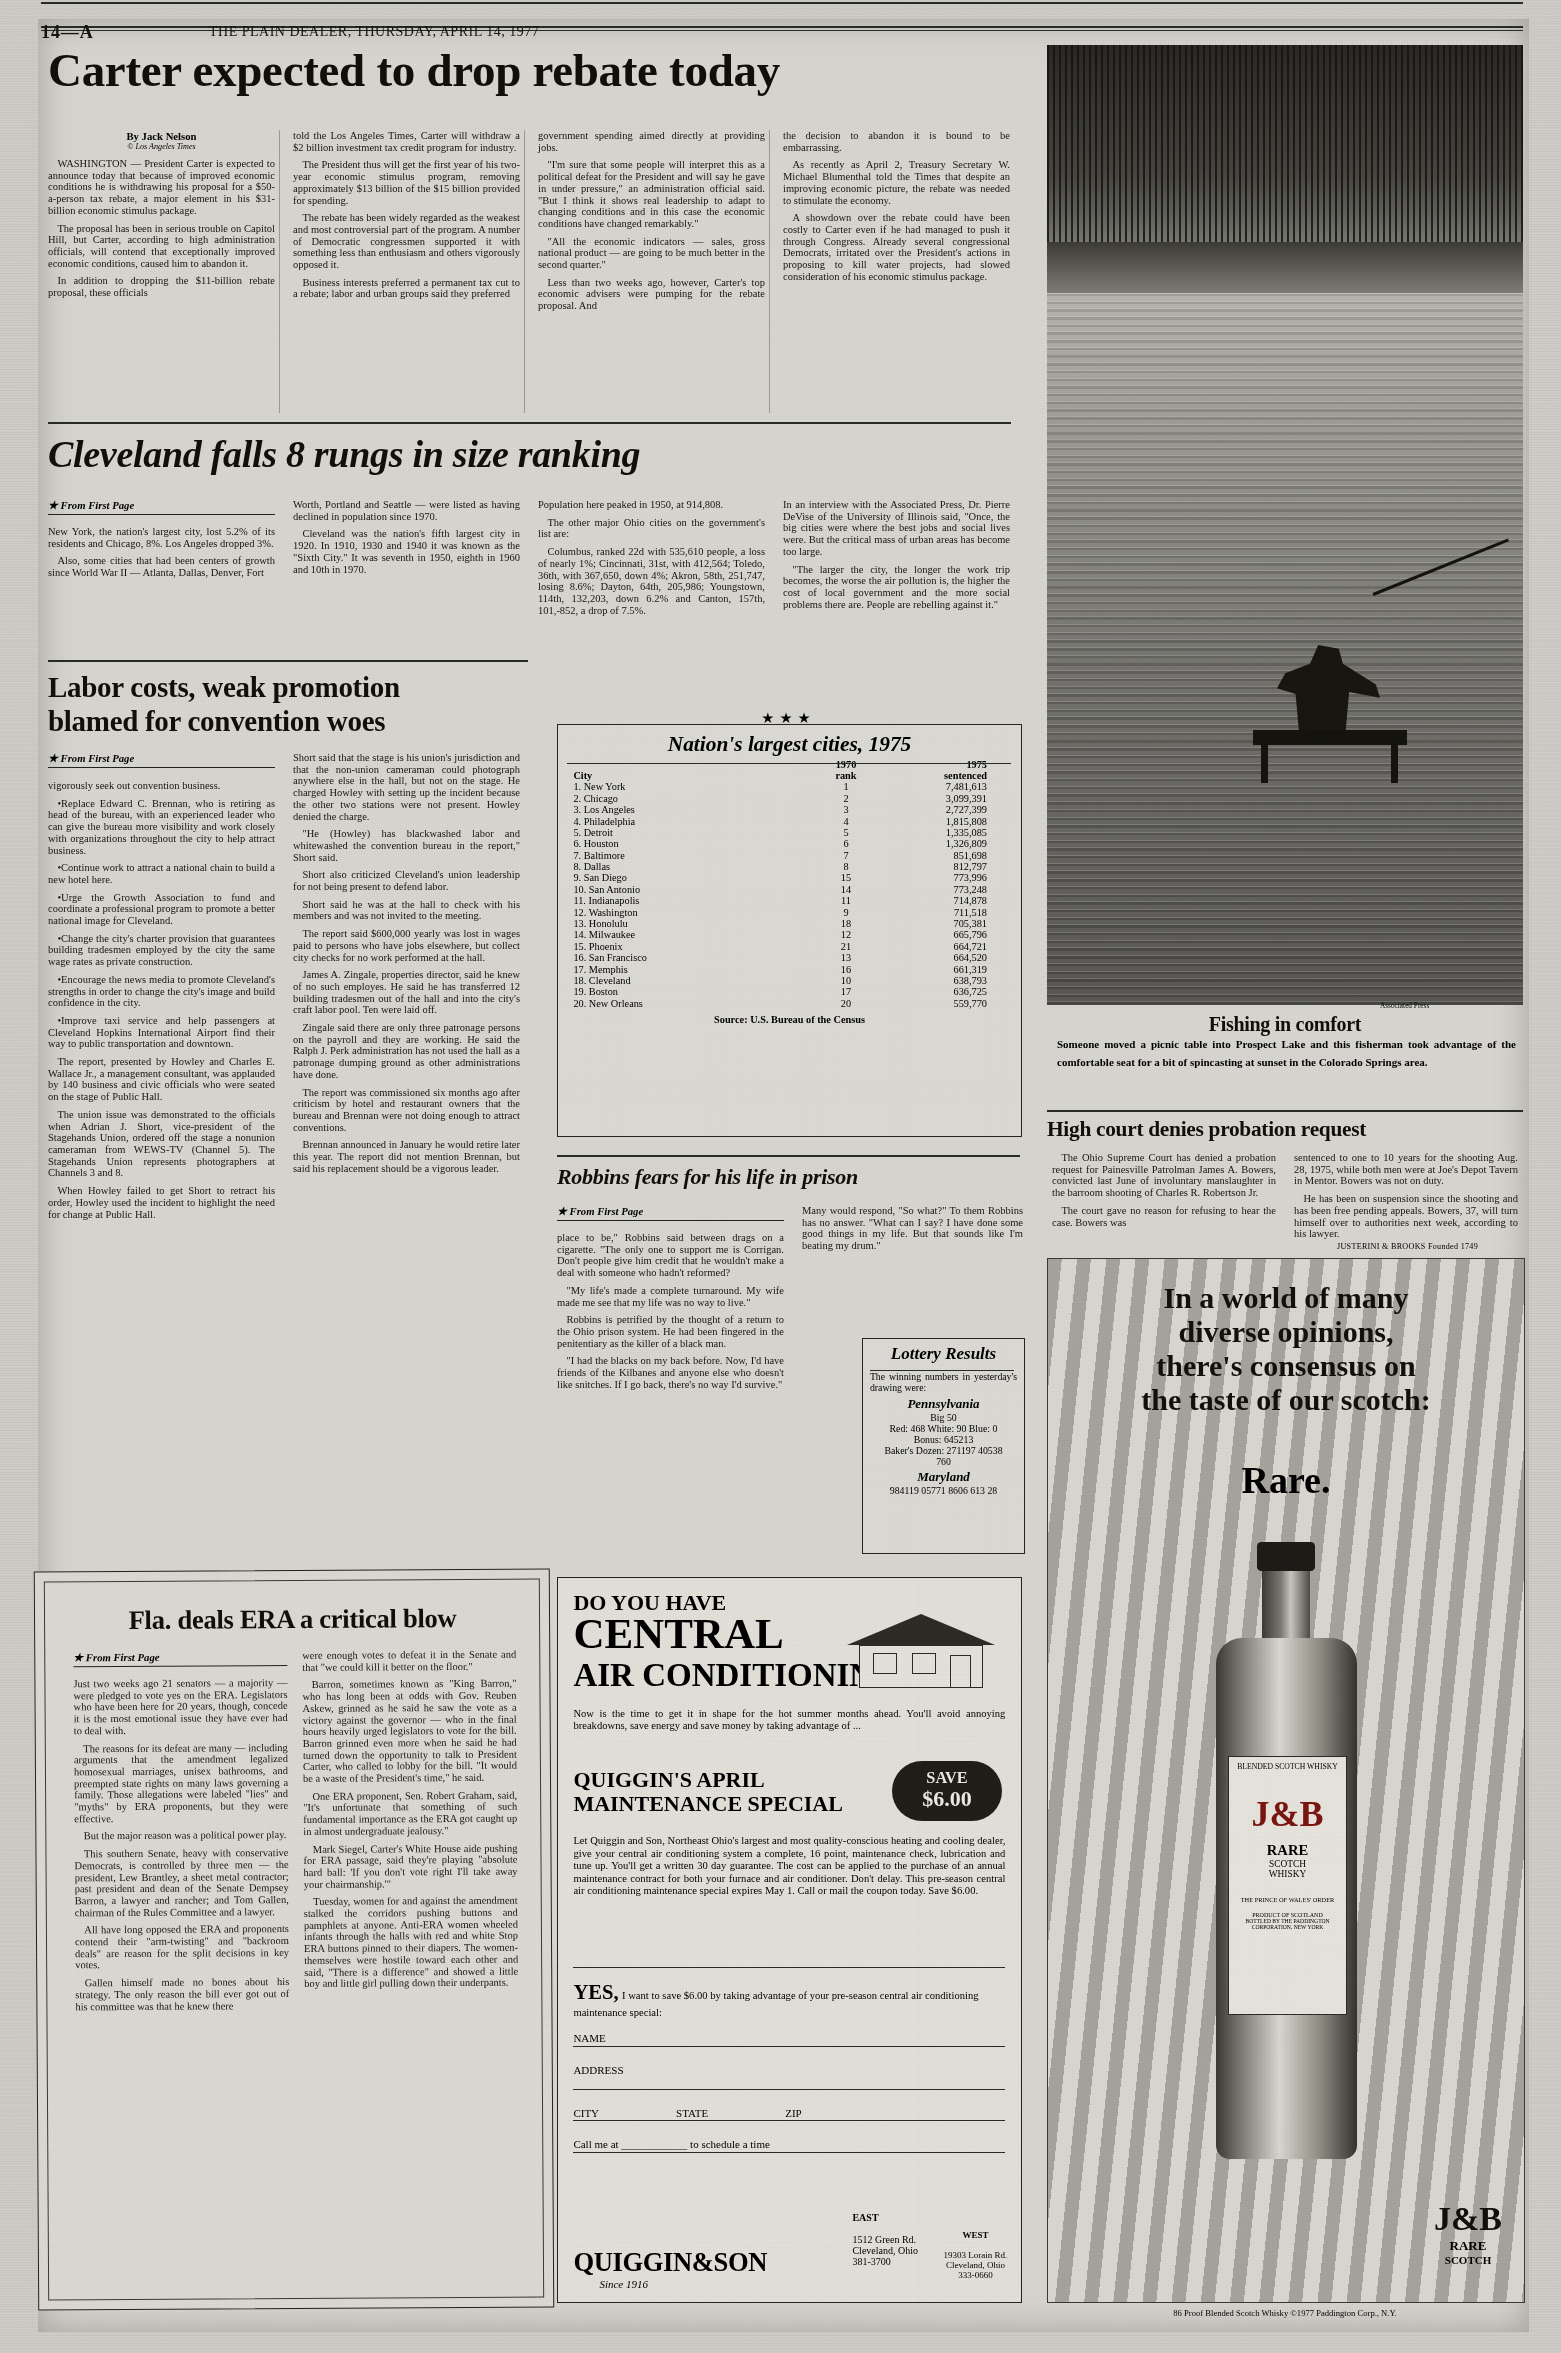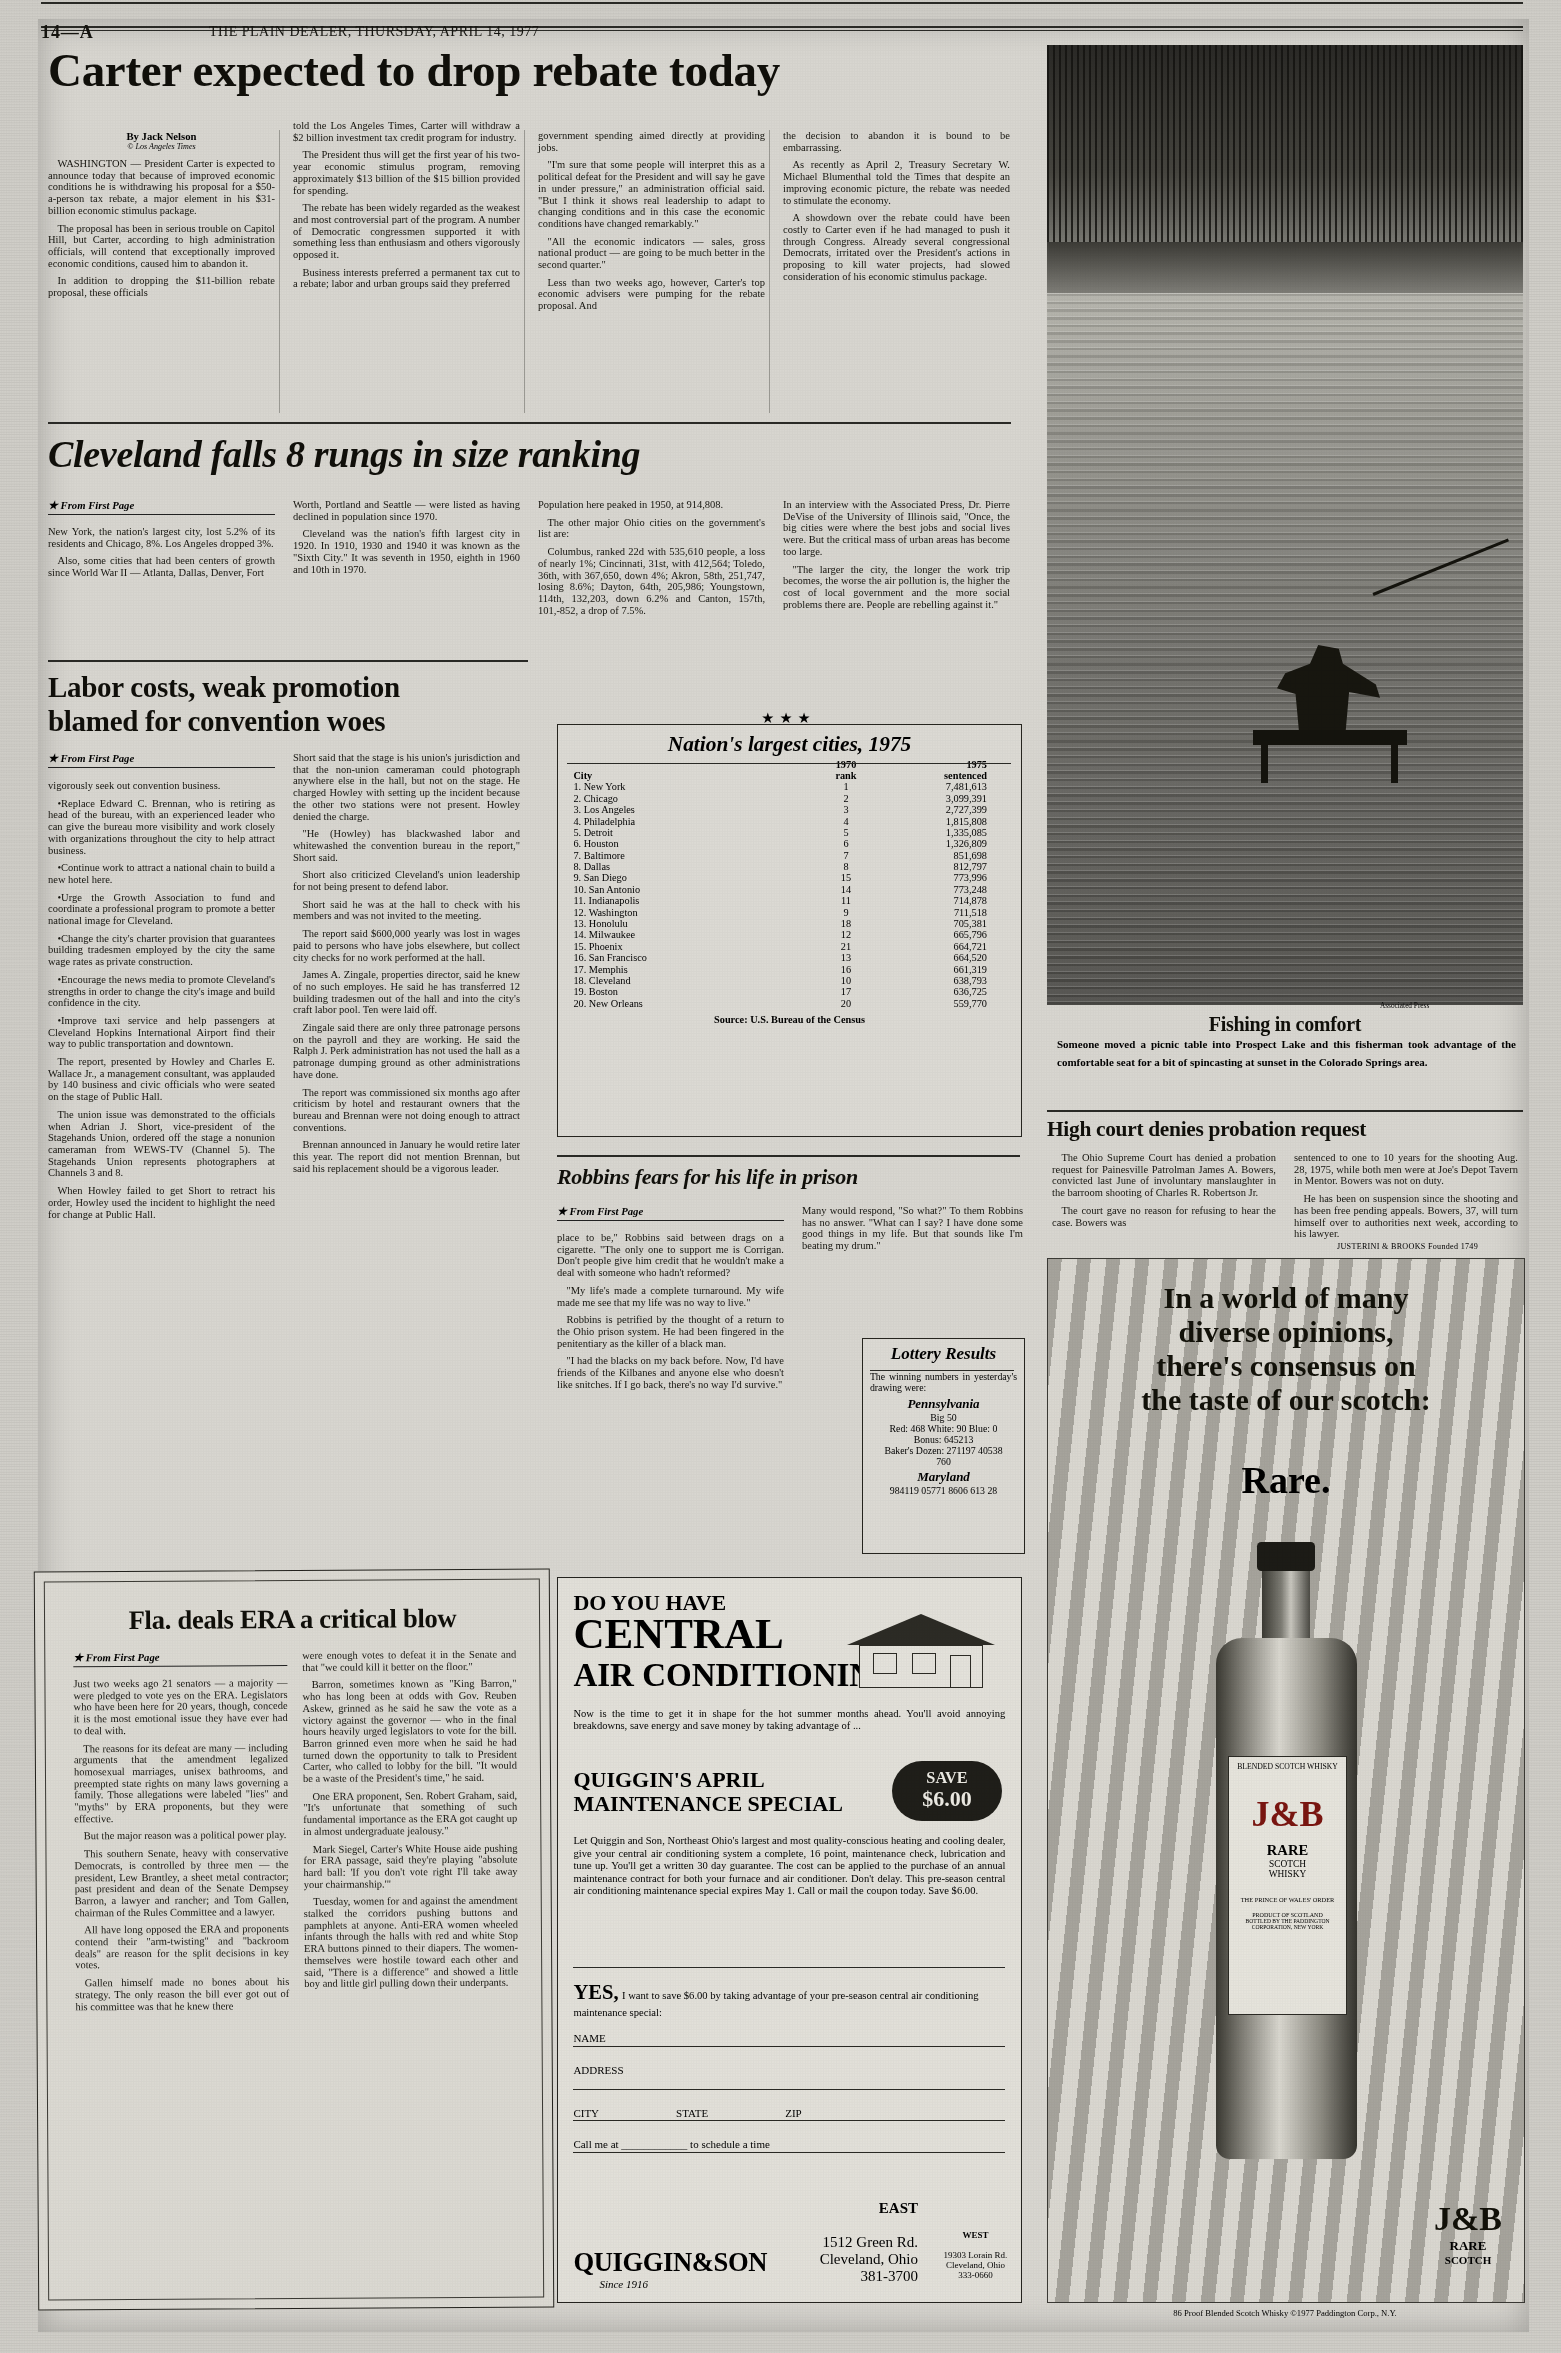--- a/index.html
+++ b/index.html
@@ -81,21 +81,21 @@
  <div class="c1" style="left:48px;top:130px;width:227px;">
    <div class="byline">By Jack Nelson</div>
    <div class="bysub">© Los Angeles Times</div>
  </div>
 
  <div class="c1 col" style="left:48px;top:158px;width:227px;">
    <p>WASHINGTON — President Carter is expected to announce today that because of improved economic conditions he is withdrawing his proposal for a $50-a-person tax rebate, a major element in his $31-billion economic stimulus package.</p>
    <p>The proposal has been in serious trouble on Capitol Hill, but Carter, according to high administration officials, will contend that exceptionally improved economic conditions, caused him to abandon it.</p>
    <p>In addition to dropping the $11-billion rebate proposal, these officials</p>
  </div>
- <div class="c1 col" style="left:293px;top:120px;width:227px;">
+ <div class="c1 col" style="left:293px;top:130px;width:227px;">
    <p class="noind">told the Los Angeles Times, Carter will withdraw a $2 billion investment tax credit program for industry.</p>
    <p>The President thus will get the first year of his two-year economic stimulus program, removing approximately $13 billion of the $15 billion provided for spending.</p>
    <p>The rebate has been widely regarded as the weakest and most controversial part of the program. A number of Democratic congressmen supported it with something less than enthusiasm and others vigorously opposed it.</p>
    <p>Business interests preferred a permanent tax cut to a rebate; labor and urban groups said they preferred</p>
  </div>
  <div class="c1 col" style="left:538px;top:130px;width:227px;">
    <p class="noind">government spending aimed directly at providing jobs.</p>
    <p>"I'm sure that some people will interpret this as a political defeat for the President and will say he gave in under pressure," an administration official said. "But I think it shows real leadership to adapt to changing conditions and in this case the economic conditions have changed remarkably."</p>
    <p>"All the economic indicators — sales, gross national product — are going to be much better in the second quarter."</p>
    <p>Less than two weeks ago, however, Carter's top economic advisers were pumping for the rebate proposal. And</p>
@@ -438,21 +438,21 @@
        <span>STATE</span>
        <span>ZIP</span>
      </div>
      <div style="border-bottom:0.9px solid #2a2924;padding-bottom:1.7px;">Call me at ____________ to schedule a time</div>
    </div>
 
    <div style="position:absolute;left:15.4px;bottom:12px;">
      <div style="font-size:26.6px;font-weight:bold;letter-spacing:-0.4px;">QUIGGIN&amp;SON</div>
      <div style="font-size:11px;font-style:italic;padding-left:26px;">Since 1916</div>
    </div>
-   <div style="position:absolute;right:103px;bottom:0;font-size:15px;text-align:right;white-space:pre-line;">
+   <div style="position:absolute;right:103px;bottom:24px;font-size:10px;text-align:left;white-space:pre-line;">
      <div style="font-weight:bold;">EAST</div>
      <div>1512 Green Rd.
 Cleveland, Ohio
 381-3700</div>
    </div>
    <div style="position:absolute;right:13.7px;bottom:12px;font-size:9px;text-align:center;white-space:pre-line;">
      <div style="font-weight:bold;">WEST</div>
      <div>19303 Lorain Rd.
 Cleveland, Ohio
 333-0660</div>

